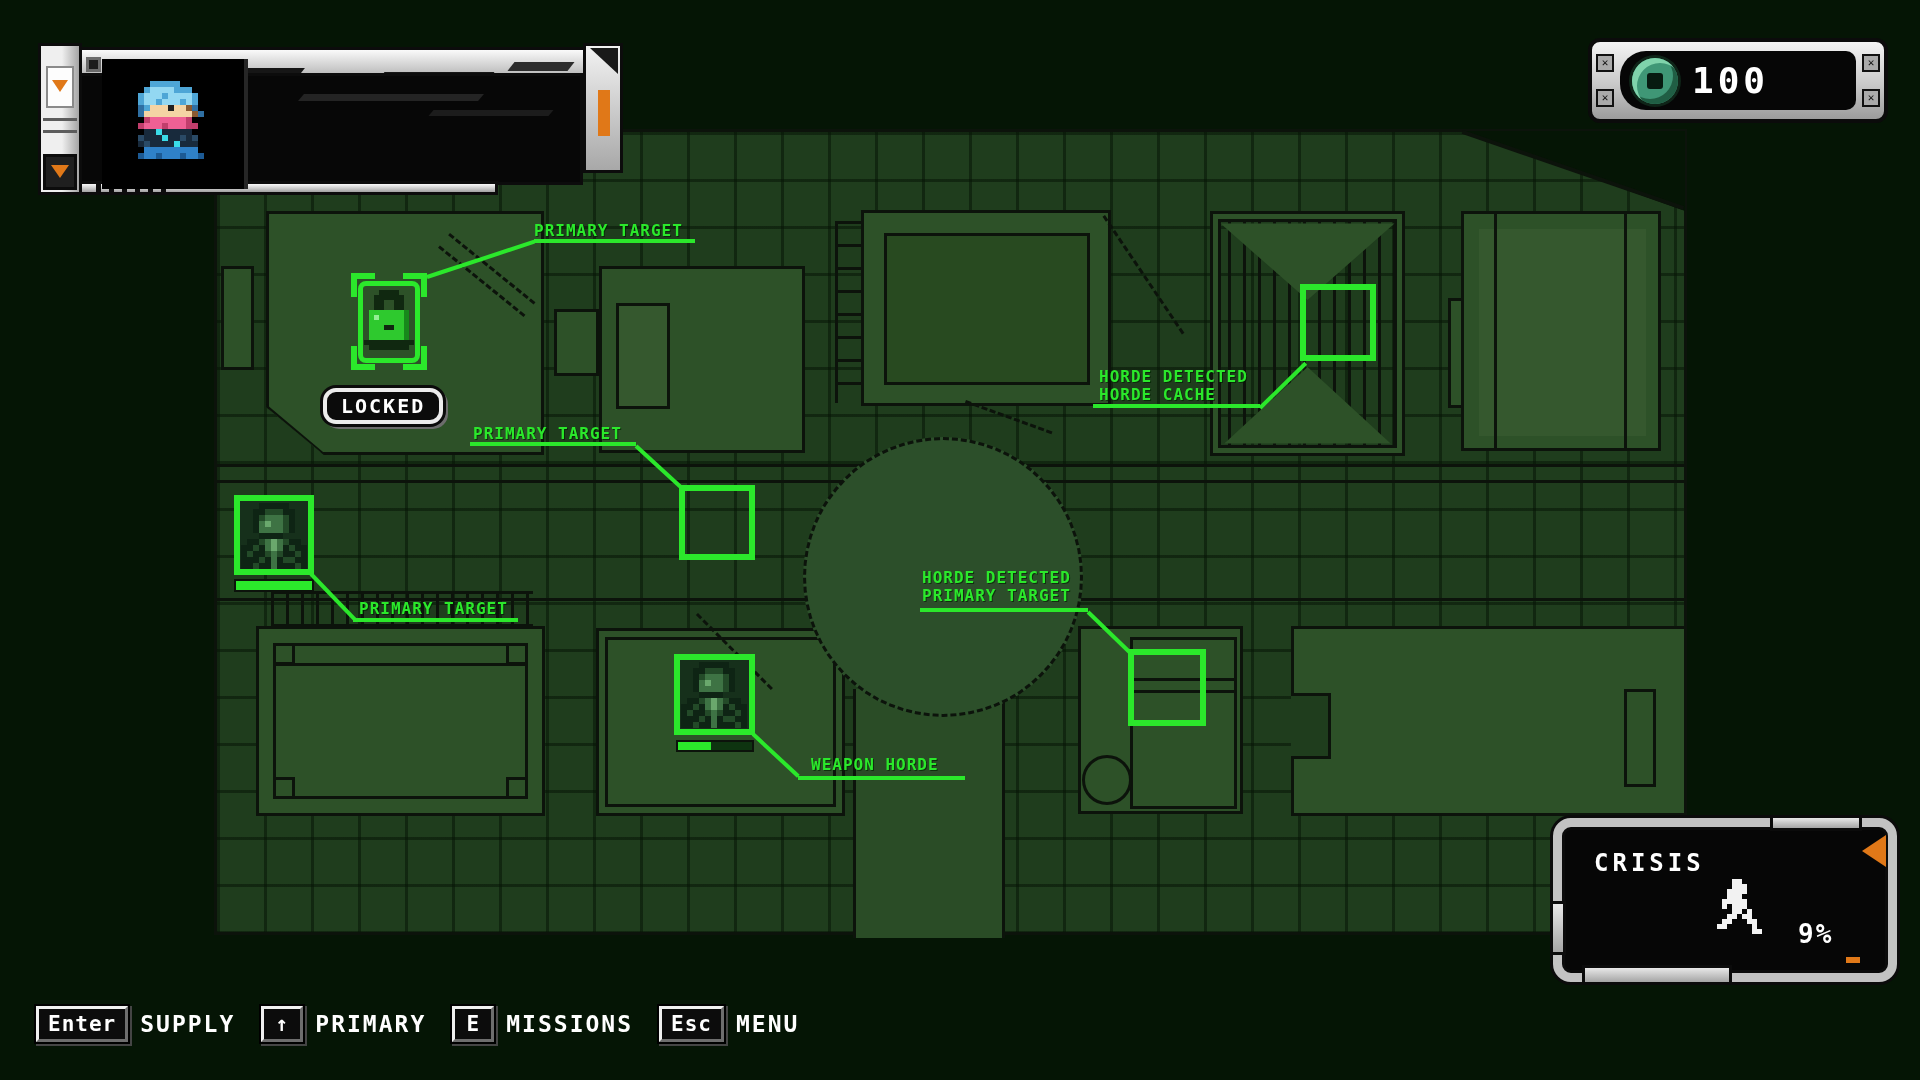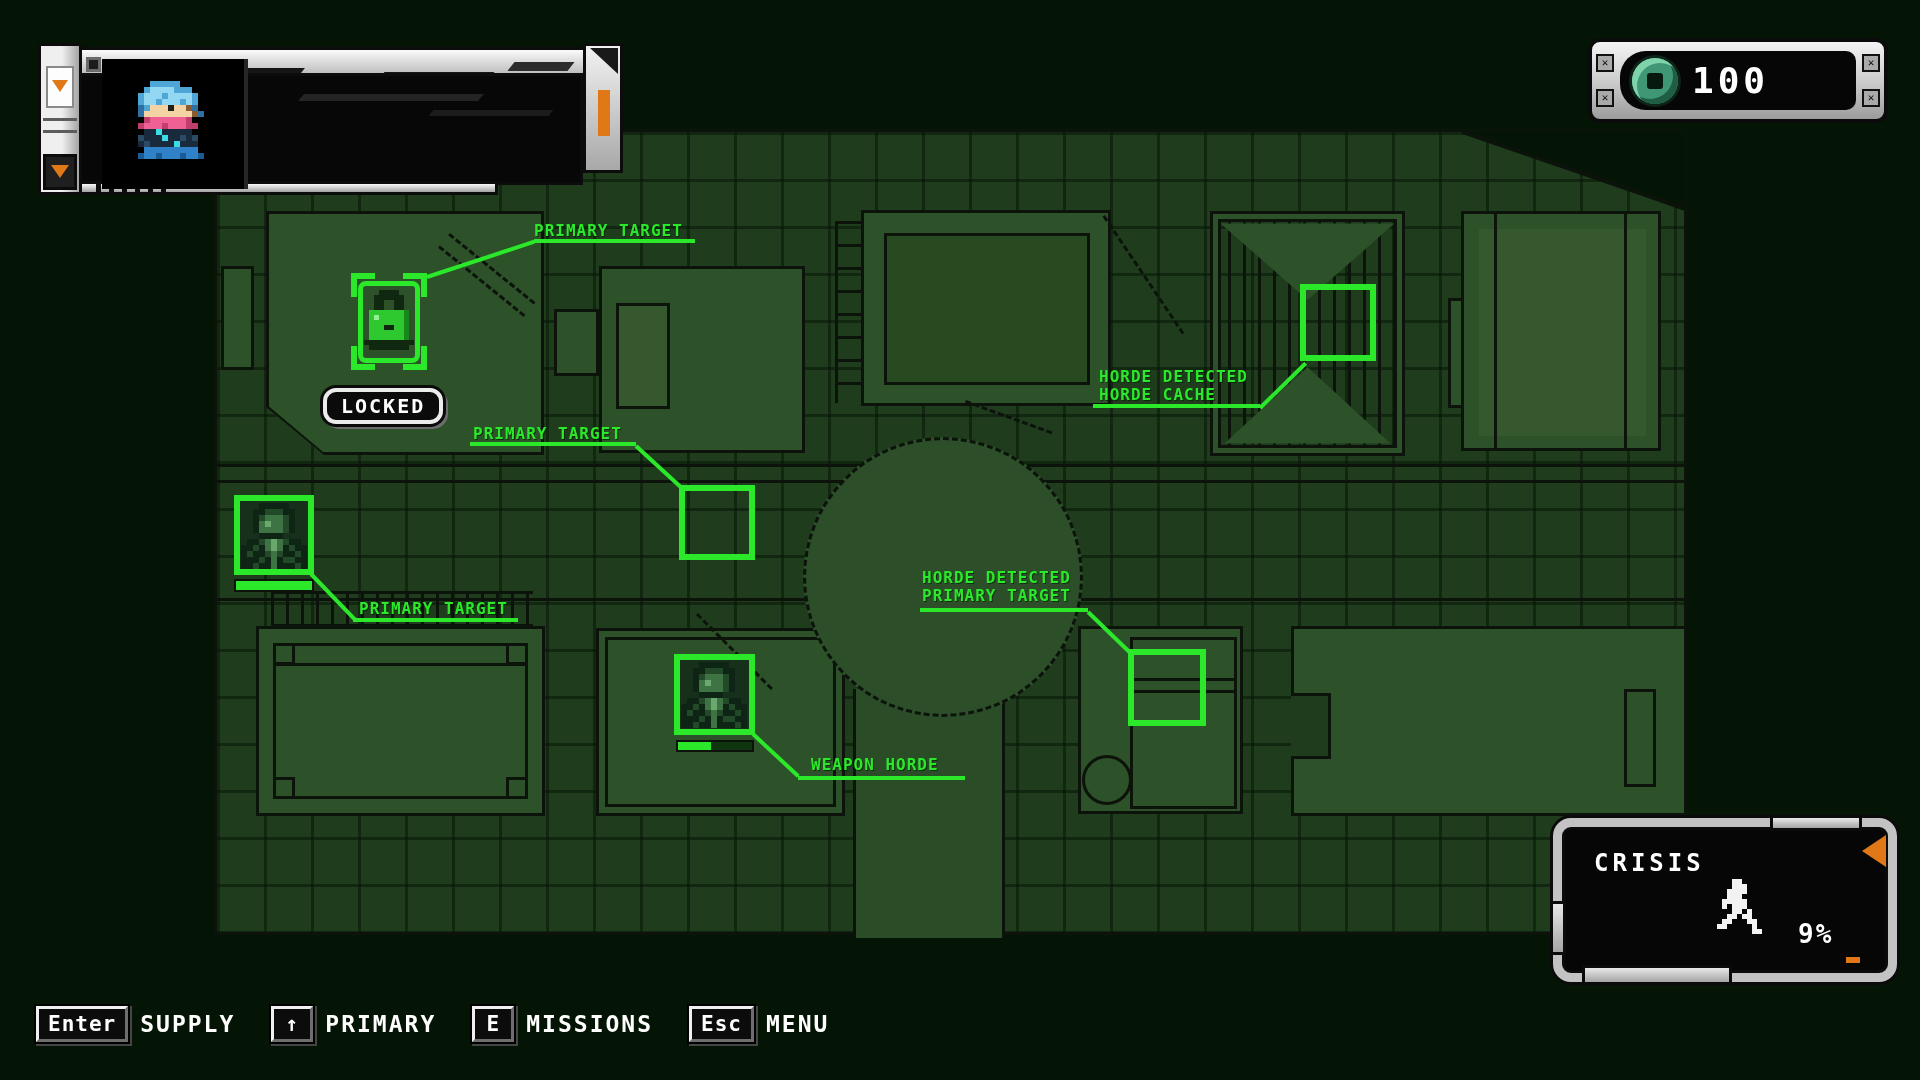--- a/index.html
+++ b/index.html
@@ -46,21 +46,21 @@
   #crisis{position:absolute;left:1553px;top:818px;width:344px;height:164px;background:#060606;
           border:9px solid #c3c3c3;border-radius:18px;box-sizing:border-box;
           box-shadow:0 0 0 3px #0b0b0b,inset 0 0 0 3px #0b0b0b;z-index:40;}
   #crisis .title{position:absolute;left:32px;top:22px;color:#fff;font:700 24px "DejaVu Sans Mono",monospace;letter-spacing:4px;}
   #crisis .pct{position:absolute;left:236px;top:92px;color:#fff;font:700 26px "DejaVu Sans Mono",monospace;letter-spacing:2px;}
   .crtab{position:absolute;background:linear-gradient(180deg,#e8e8e8,#a5a5a5);border:3px solid #0b0b0b;box-sizing:border-box;}
   
   #pp{position:absolute;left:38px;top:33px;width:585px;height:170px;z-index:41;}
   .ppchrome{position:absolute;background:linear-gradient(180deg,#fafafa,#a2a2a2);border:3px solid #0c0c0c;box-sizing:border-box;}
   
-  #hotbar{position:absolute;left:36px;top:1006px;display:flex;align-items:center;gap:36px;z-index:50;}
+  #hotbar{position:absolute;left:36px;top:1006px;display:flex;align-items:center;gap:26px;z-index:50;}
   .hk{display:flex;align-items:center;gap:12px;}
   .key{display:inline-flex;align-items:center;justify-content:center;background:#0c0c0c;color:#fff;
        font:700 21px "DejaVu Sans Mono",monospace;letter-spacing:1px;padding:3px 9px;min-width:18px;
        border:3px solid;border-color:#f0f0f0 #6e6e6e #6e6e6e #f0f0f0;box-shadow:0 0 0 2px #000,2px 2px 0 2px #454545;}
   .hklabel{color:#fff;font:700 23px "DejaVu Sans Mono",monospace;letter-spacing:2px;}
   .artbox{position:relative;}
 </style>
 </head>
 <body>
 

